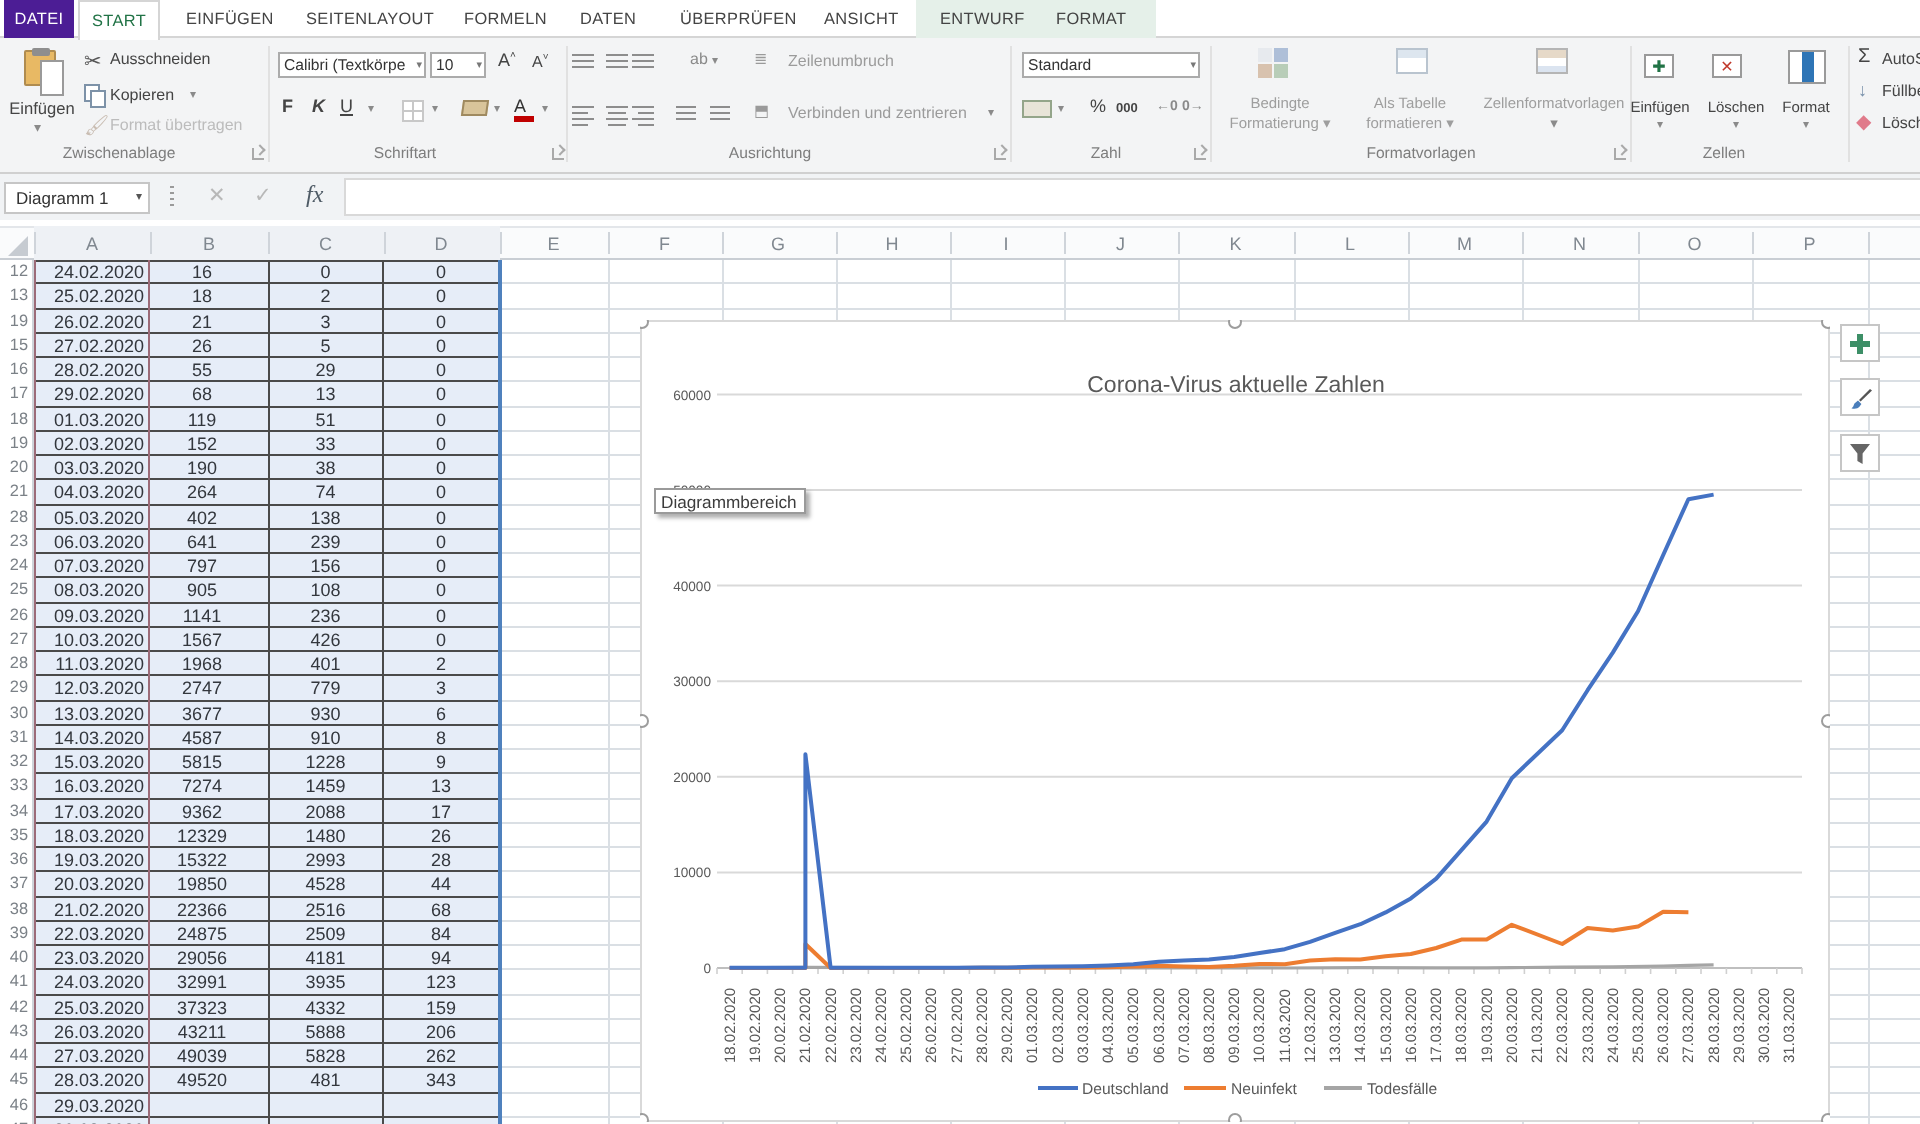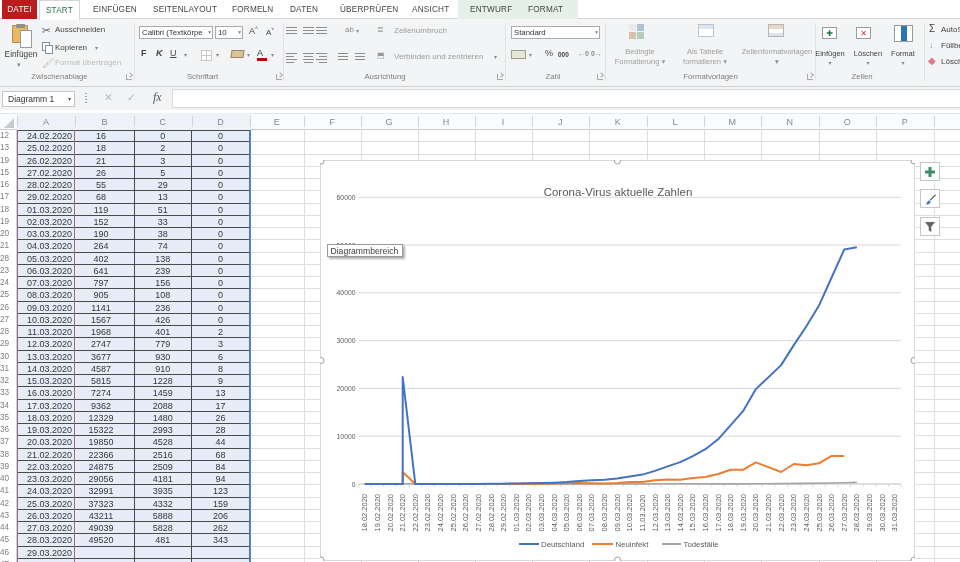--- a/index.html
+++ b/index.html
@@ -1,20 +1,20 @@
 <!DOCTYPE html>
 <html><head><meta charset="utf-8"><style>
 * {margin:0;padding:0;box-sizing:border-box}
 html,body {width:960px;height:562px;overflow:hidden;font-family:"Liberation Sans",sans-serif;background:#fff;position:relative}
 #page {position:absolute;inset:0;width:960px;height:562px}
 
 #tabs {position:absolute;left:0;top:0;width:960px;height:19px;background:#fff;border-bottom:1px solid #d5d5d5;z-index:5}
 #tabs .ctx {position:absolute;left:458px;top:0;width:120px;height:19px;background:#e5f0e9}
 #tabs span {position:absolute;top:0;height:19px;line-height:19px;font-size:8.2px;color:#444;letter-spacing:.2px}
-#tabs .datei {left:2px;width:35px;background:#b91c1c;color:#fff;text-align:center}
+#tabs .datei {left:2px;width:35px;background:#4c1d95;color:#fff;text-align:center}
 #tabs .start {left:39px;width:41px;background:#fff;color:#217346;text-align:center;border:1px solid #d5d5d5;border-bottom:none;height:20px;z-index:2}
 
 #ribbon {position:absolute;left:0;top:0;width:960px;height:87px;background:#f3f4f5;border-bottom:1px solid #d0d0d0;overflow:hidden}
 .gsep {position:absolute;top:23px;height:58px;width:1px;background:#e1e1e1}
 .rt {position:absolute;color:#444;white-space:nowrap;line-height:1.1}
 .rt.dis {color:#bcbcbc}
 .rt.dim {color:#9b9b9b}
 .rt.dis2 {color:#9e9e9e}
 .rt.gr {color:#8a8a8a}
 .rt.lbl {color:#7d7d7d;text-align:center}
@@ -56,21 +56,21 @@
 #ffield {position:absolute;left:172px;top:2px;width:788px;height:19px;background:#fff;border:1px solid #d9d9d9;border-right:none}
 
 #sheet {position:absolute;left:0;top:110px;width:960px;height:452px;background:#fff}
 .hgl {position:absolute;left:17px;width:943px;height:1px;background:#dadfe4}
 .vgl {position:absolute;top:20px;bottom:0;width:1px;background:#dadfe4}
 .hdrrow {position:absolute;left:0;top:3px;width:960px;height:17px;background:#fafbfc;border-bottom:1px solid #c9ced4;border-top:1px solid #e3e6ea}
 .hdrcell {position:absolute;top:3px;height:17px;line-height:18px;text-align:center;font-size:9px;color:#808890}
 .hdrsel {background:#eef1f5}
 .hdrsep {position:absolute;top:6px;height:11px;width:1px;background:#cfd4da}
 .corner {position:absolute;left:4px;top:8px;width:0;height:0;border-left:10px solid transparent;border-bottom:10px solid #c6cbd1}
-.rowhdr {position:absolute;left:0;width:14px;height:12.25px;font-size:8.2px;color:#7b8187;text-align:left;line-height:12.5px}
+.rowhdr {position:absolute;left:0;width:14px;height:12.25px;font-size:8.2px;color:#7b8187;text-align:right;line-height:12.5px}
 .rowhdrb {position:absolute;left:16px;top:20px;bottom:0;width:1px;background:#cfd4da}
 .drow {position:absolute;left:17px;width:232.5px;height:12.25px;background:#e6edf8;border-bottom:1px solid #4a4a4a;font-size:9px;color:#33373d}
 .drow div {position:absolute;top:0;height:12px;line-height:12.5px}
 .ca {left:0;width:58px;text-align:right;padding-right:3px}
 .cb {left:58px;width:59px;text-align:center;padding-right:7px}
 .cc {left:117px;width:57.5px;text-align:center}
 .cd {left:174.5px;width:58px;text-align:center}
 .vpurple {position:absolute;top:20px;bottom:0;width:1px;background:#9c6b78}
 .vdark {position:absolute;top:20px;bottom:0;width:1px;background:#4a4a4a}
 .vblue {position:absolute;top:20px;bottom:0;width:2px;background:#4f81bd}

